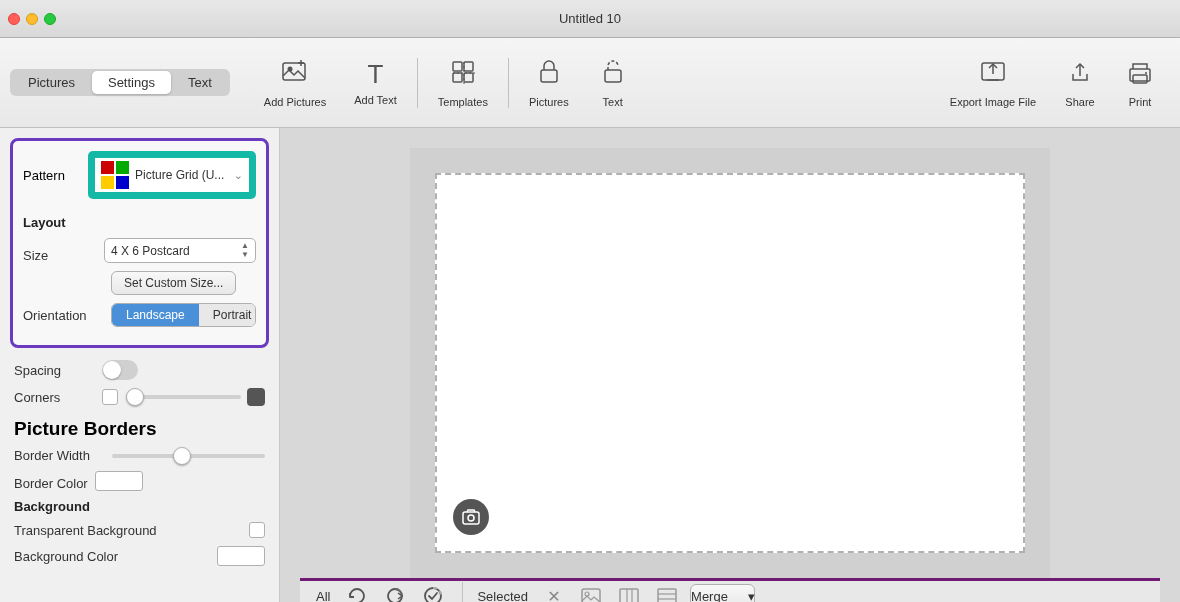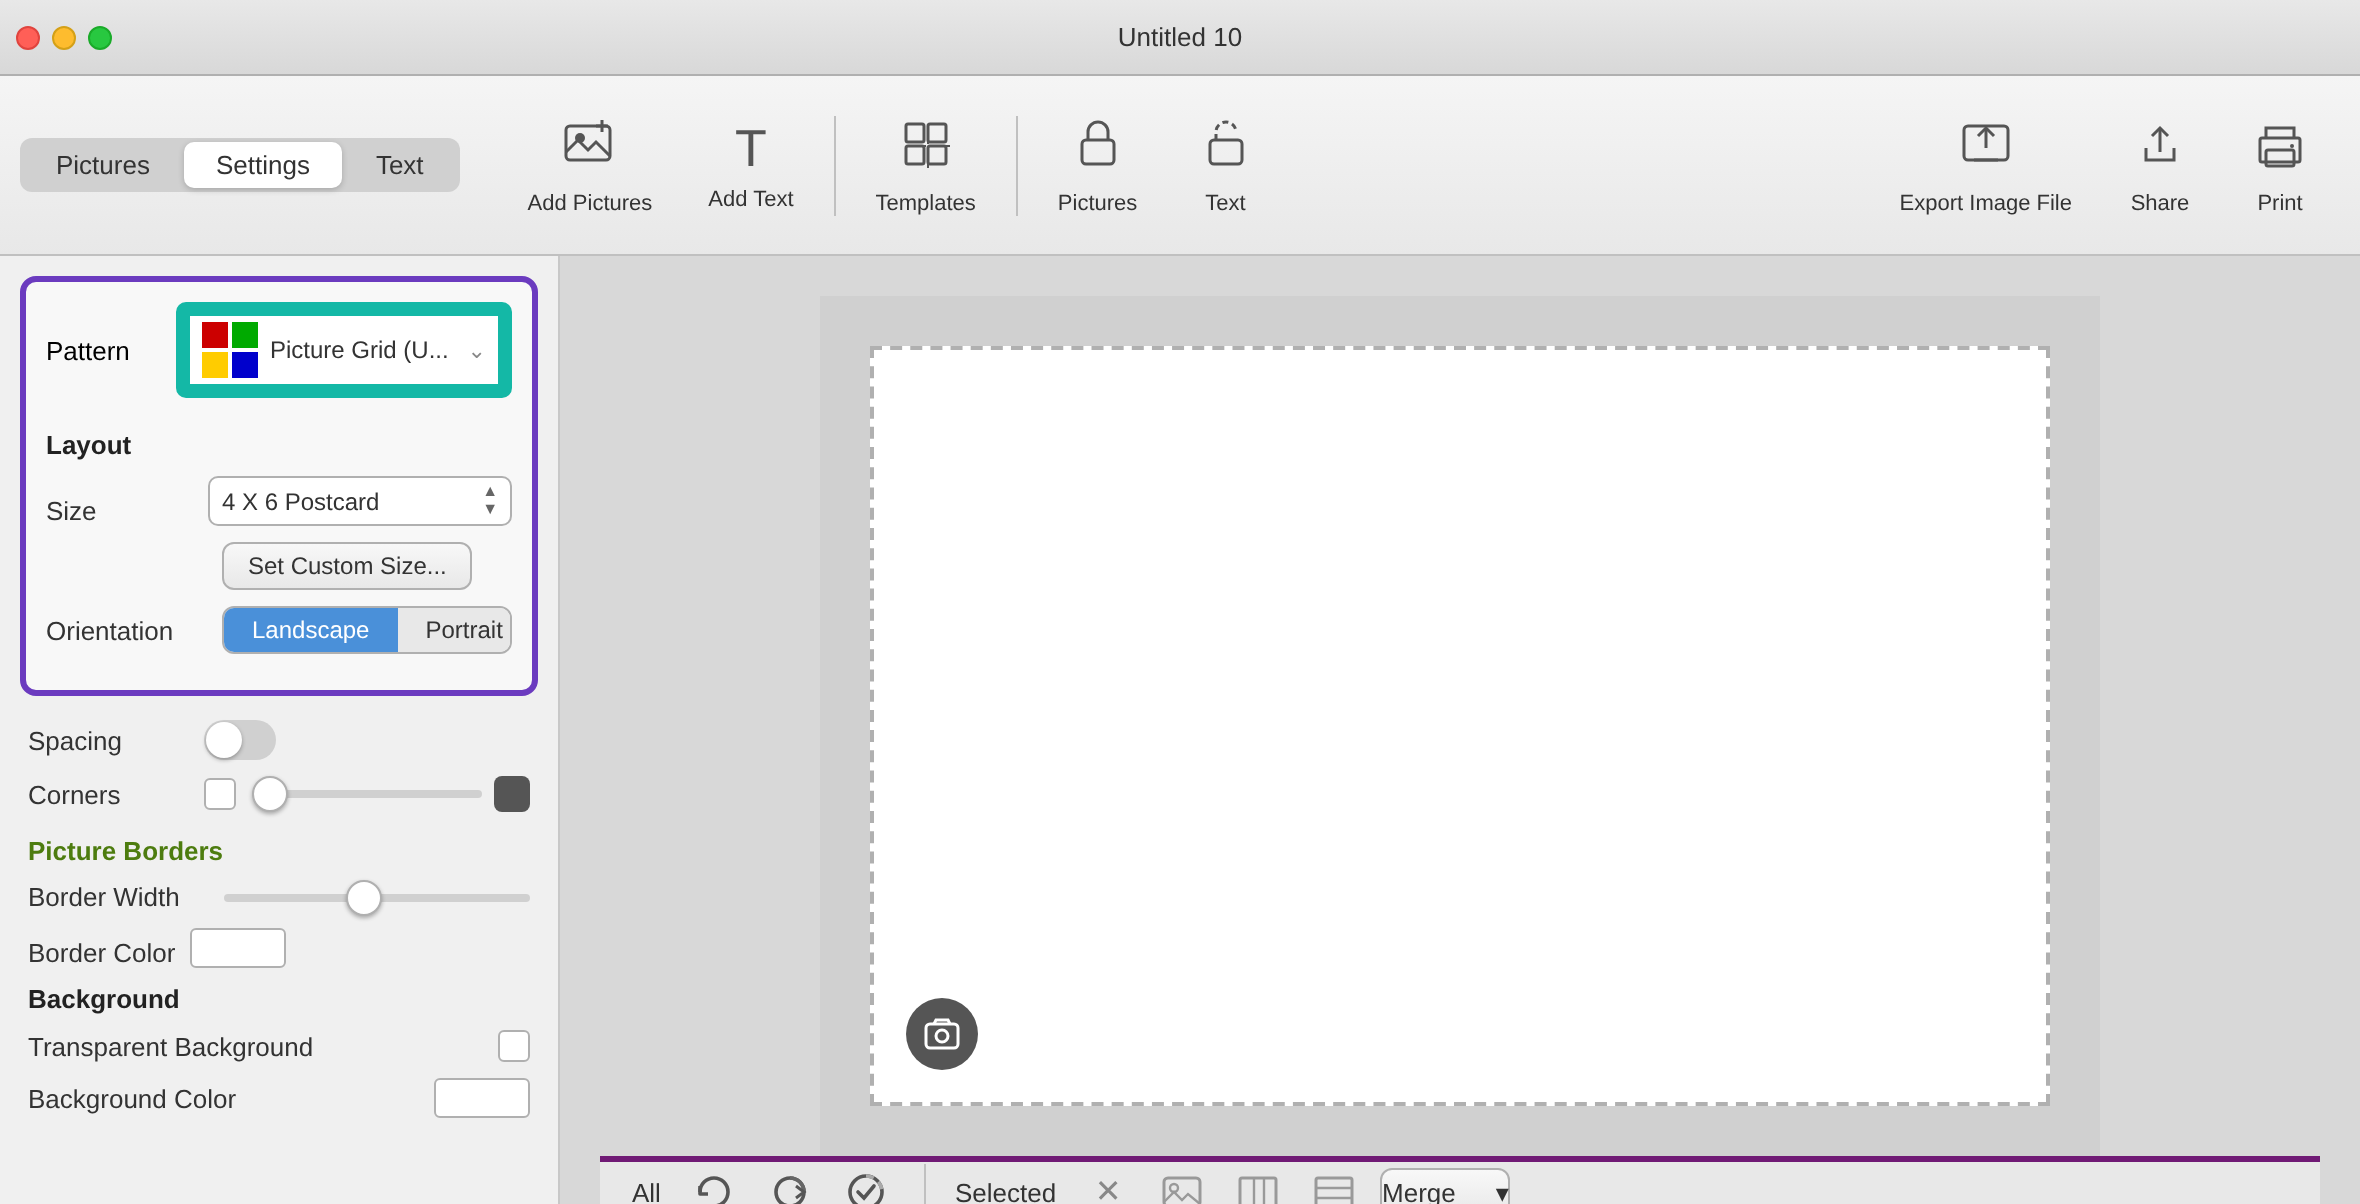--- a/index.html
+++ b/index.html
@@ -326,23 +326,23 @@
       box-shadow: 0 1px 2px rgba(0,0,0,0.3);
     }
     .corner-end {
       width: 18px;
       height: 18px;
       background: #555;
       border-radius: 4px;
     }
 
     .picture-borders-title {
-      font-size: 13px;
+      font-size: 19px;
       font-weight: 700;
-      color: #4d7c0f;
+      color: #000000;
       margin-bottom: 8px;
       margin-top: 8px;
     }
     .border-width-row {
       display: flex;
       align-items: center;
       margin-bottom: 8px;
       gap: 8px;
     }
     .border-width-label {

